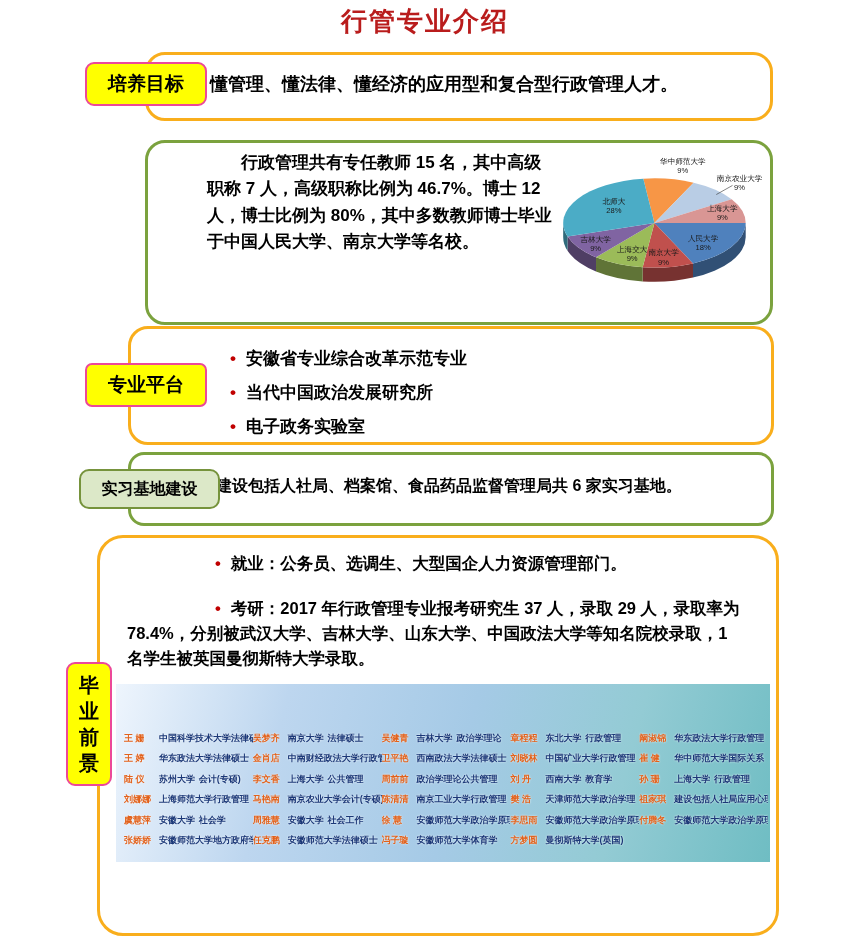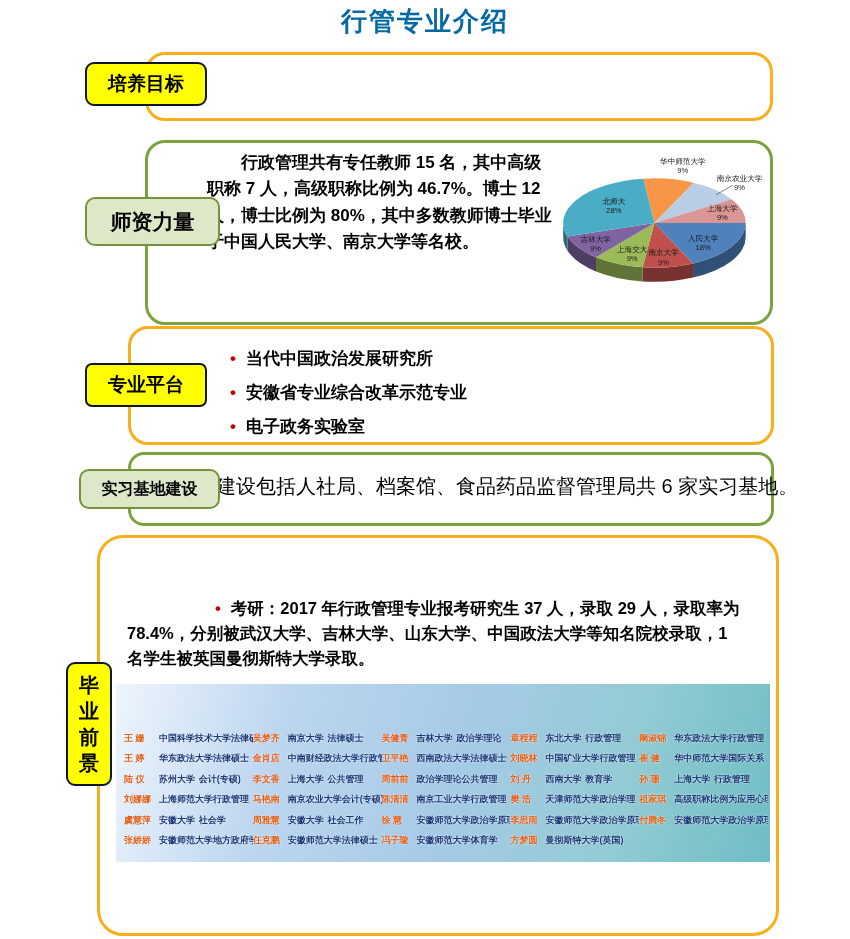--- a/index.html
+++ b/index.html
@@ -1,36 +1,36 @@
 <!DOCTYPE html>
 <html><head>
 <meta charset="utf-8">
 <style>
   html,body{margin:0;padding:0;background:#fff;}
   .canvas{position:relative;width:850px;height:939px;background:#fff;overflow:hidden;
           font-family:"Liberation Sans","DejaVu Sans",sans-serif;color:#000;}
   .page-title{position:absolute;top:4px;left:0;right:0;text-align:center;
-              font-size:26px;font-weight:bold;color:#0369a1;letter-spacing:2px;}
+              font-size:26px;font-weight:bold;color:#b91c1c;letter-spacing:2px;}
   .obox{position:absolute;background:#fff;border:3px solid #f9ae1c;border-radius:20px;z-index:1;}
   .obox.green{border-color:#7ba23e;}
   .pill{position:absolute;z-index:3;display:flex;align-items:center;justify-content:center;
         font-weight:bold;color:#000;text-align:center;}
-  .pill.yellow{background:#ffff00;border:2px solid #0f172a;border-radius:9px;}
+  .pill.yellow{background:#ffff00;border:2px solid #ec4899;border-radius:9px;}
   .pill.green{background:#dce8c8;border:2px solid #76933c;border-radius:10px;}
   .goal-text{position:absolute;left:210px;top:52px;width:560px;height:63px;display:flex;
              align-items:center;font-size:18px;font-weight:bold;z-index:2;}
   .faculty-text{position:absolute;left:207px;top:150px;width:348px;font-size:17px;font-weight:bold;
                 line-height:1.55;text-indent:2em;z-index:2;margin:0;}
   .pie-wrap{position:absolute;left:550px;top:156px;width:218px;height:158px;z-index:2;}
   .pie-title{font-size:11.5px;font-weight:bold;color:#404040;text-align:center;margin:0 0 1px 0;}
   .platform-list{position:absolute;left:230px;top:342px;z-index:2;}
   .bullet-line{font-size:17px;font-weight:bold;line-height:34px;white-space:nowrap;}
   .dot{color:#c00000;margin-right:10px;}
   .intern-text{position:absolute;left:216px;top:452px;height:68px;display:flex;align-items:center;
-               font-size:20px;font-weight:normal;z-index:2;}
+               font-size:16px;font-weight:bold;z-index:2;}
   .vpill{flex-direction:column;line-height:26px;font-size:20px;padding:6px 0;}
   .grad-p{position:absolute;left:127px;width:618px;font-size:16.5px;font-weight:bold;
           line-height:1.5;text-indent:88px;z-index:2;margin:0;}
   .roster{position:absolute;left:116px;top:684px;width:654px;height:178px;z-index:2;overflow:hidden;
           background:linear-gradient(105deg,#eef5fd 0%,#bdd6ef 25%,#a5cae6 52%,#93cbd4 76%,#6fbdc3 100%);}
   .roster-title{text-align:center;margin-top:6px;font-size:20px;font-weight:bold;color:#1f4e9c;
                 letter-spacing:1px;text-shadow:0 0 3px #fff,0 0 2px #fff,1px 1px 0 #fff;}
   .roster-rows{position:absolute;left:8px;right:2px;top:44px;}
   .roster-row{display:flex;height:20.5px;align-items:center;}
   .roster-entry{flex:1 1 20%;min-width:0;display:flex;align-items:center;white-space:nowrap;
@@ -41,23 +41,23 @@
 </style>
 </head>
 <body>
 
 <div class="canvas">
 
   <div class="page-title">行管专业介绍</div>
 
   <div class="obox" style="left:145px;top:52px;width:622px;height:63px;"></div>
   <div class="pill yellow" style="left:85px;top:62px;width:118px;height:40px;font-size:19px;">培养目标</div>
+  <div class="goal-text">懂管理、懂法律、懂经济的应用型和复合型行政管理人才。</div>
 
   <div class="obox green" style="left:145px;top:140px;width:622px;height:179px;"></div>
-  <div class="pill green" style="left:85px;top:197px;width:131px;height:45px;font-size:21px;">师资力量</div>
   <p class="faculty-text">行政管理共有专任教师 15 名，其中高级职称 7 人，高级职称比例为 46.7%。博士 12 人，博士比例为 80%，其中多数教师博士毕业于中国人民大学、南京大学等名校。</p>
   <div class="pie-wrap">
     <svg id="pie-svg" width="218" height="142" viewBox="0 0 215 140">
         <path d="M193,66 A90,44 0 0 1 192.99945168920112,66.15358866226984 v14 A90,44 0 0 0 193,80 z" fill="rgb(135,93,92)"></path>
         <path d="M192.99945168920112,66.15358866226984 A90,44 0 0 1 141.03564355666293,105.8775426296126 v14 A90,44 0 0 0 192.99945168920112,80.15358866226984 z" fill="rgb(49,80,117)"></path>
         <path d="M141.03564355666293,105.8775426296126 A90,44 0 0 1 91.40839630801936,109.63353114485598 v14 A90,44 0 0 0 141.03564355666293,119.8775426296126 z" fill="rgb(119,50,48)"></path>
         <path d="M91.40839630801936,109.63353114485598 A90,44 0 0 1 45.39012704635399,99.80447503811502 v14 A90,44 0 0 0 91.40839630801936,123.63353114485598 z" fill="rgb(96,116,55)"></path>
         <path d="M45.39012704635399,99.80447503811502 A90,44 0 0 1 17.308354653207516,79.45059341837664 v14 A90,44 0 0 0 45.39012704635399,113.80447503811502 z" fill="rgb(79,62,100)"></path>
         <path d="M17.308354653207516,79.45059341837664 A90,44 0 0 1 13,66 v14 A90,44 0 0 0 17.308354653207516,93.45059341837664 z" fill="rgb(47,107,123)"></path>
         <path d="M103,66 L92.03175909353673,22.32796932778183 A90,44 0 0 1 141.60416200628316,26.25324711401477 z" fill="#F79646"></path>
@@ -76,36 +76,37 @@
         <text x="112" y="98" text-anchor="middle" font-size="7.5" fill="#1a1a1a"><tspan x="112">南京大学</tspan><tspan x="112" dy="9">9%</tspan></text>
         <text x="81" y="95" text-anchor="middle" font-size="7.5" fill="#1a1a1a"><tspan x="81">上海交大</tspan><tspan x="81" dy="9">9%</tspan></text>
         <text x="45" y="85" text-anchor="middle" font-size="7.5" fill="#1a1a1a"><tspan x="45">吉林大学</tspan><tspan x="45" dy="9">9%</tspan></text>
         <text x="63" y="47" text-anchor="middle" font-size="7.5" fill="#1a1a1a"><tspan x="63">北师大</tspan><tspan x="63" dy="9">28%</tspan></text>
       </svg>
   </div>
 
   <div class="obox" style="left:128px;top:326px;width:640px;height:113px;"></div>
   <div class="pill yellow" style="left:85px;top:363px;width:118px;height:40px;font-size:19px;border-radius:7px;">专业平台</div>
   <div class="platform-list">
+    <div class="bullet-line"><span class="dot">•</span><span>安徽省专业综合改革示范专业</span></div>
     <div class="bullet-line"><span class="dot">•</span><span>当代中国政治发展研究所</span></div>
-    <div class="bullet-line"><span class="dot">•</span><span>安徽省专业综合改革示范专业</span></div>
     <div class="bullet-line"><span class="dot">•</span><span>电子政务实验室</span></div>
   </div>
 
   <div class="obox green" style="left:128px;top:452px;width:640px;height:68px;border-radius:16px;"></div>
   <div class="pill green" style="left:79px;top:469px;width:137px;height:36px;font-size:16px;">实习基地建设</div>
   <div class="intern-text">建设包括人社局、档案馆、食品药品监督管理局共 6 家实习基地。</div>
 
   <div class="obox" style="left:97px;top:535px;width:676px;height:395px;border-radius:26px;"></div>
   <div class="pill yellow vpill" style="left:66px;top:662px;width:42px;height:108px;">
     <div>毕</div>
     <div>业</div>
     <div>前</div>
     <div>景</div>
   </div>
+  <p class="grad-p" style="top:551px;"><span class="dot">•</span><span>就业：公务员、选调生、大型国企人力资源管理部门。</span></p>
   <p class="grad-p" style="top:596px;"><span class="dot">•</span><span>考研：2017 年行政管理专业报考研究生 37 人，录取 29 人，录取率为 78.4%，分别被武汉大学、吉林大学、山东大学、中国政法大学等知名院校录取，1 名学生被英国曼彻斯特大学录取。</span></p>
 
   <div class="roster">
     <div class="roster-rows" id="roster-rows">
         <div class="roster-row">
           <div class="roster-entry">
             <span class="r-name">王 姗</span>
             <span class="r-school">中国科学技术大学</span>
             <span class="r-major">法律硕士</span>
           </div>
@@ -200,21 +201,21 @@
             <span class="r-school">南京工业大学</span>
             <span class="r-major">行政管理</span>
           </div>
           <div class="roster-entry">
             <span class="r-name">樊 浩</span>
             <span class="r-school">天津师范大学</span>
             <span class="r-major">政治学理</span>
           </div>
           <div class="roster-entry">
             <span class="r-name">祖家琪</span>
-            <span class="r-school">高级职称比例为</span>
+            <span class="r-school">建设包括人社局</span>
             <span class="r-major">应用心理学</span>
           </div>
         </div>
         <div class="roster-row">
           <div class="roster-entry">
             <span class="r-name">虞慧萍</span>
             <span class="r-school">安徽大学</span>
             <span class="r-major">社会学</span>
           </div>
           <div class="roster-entry">

